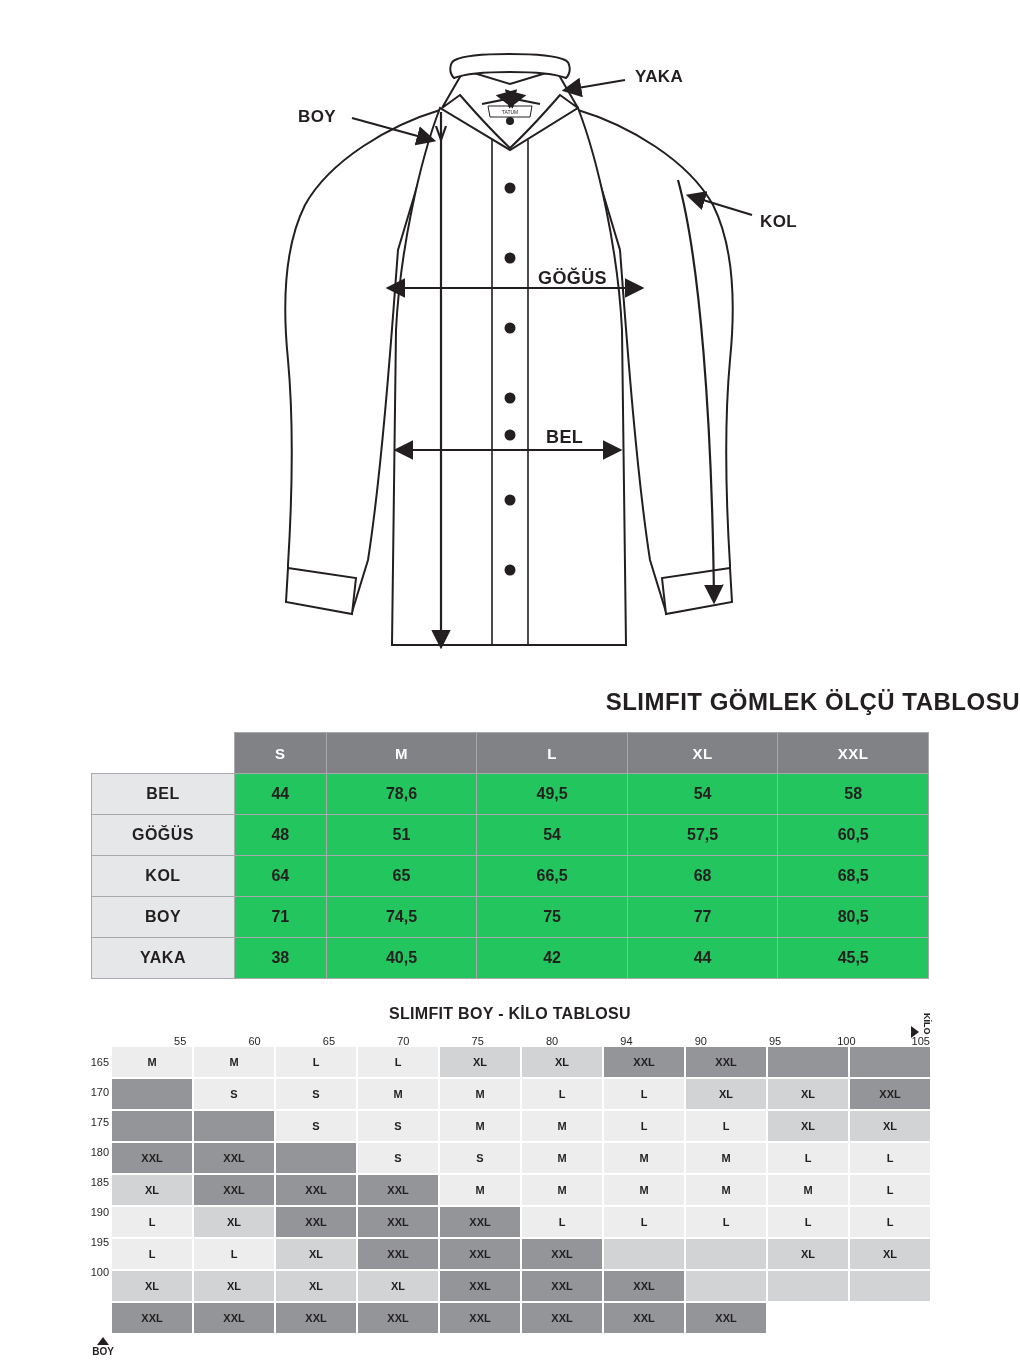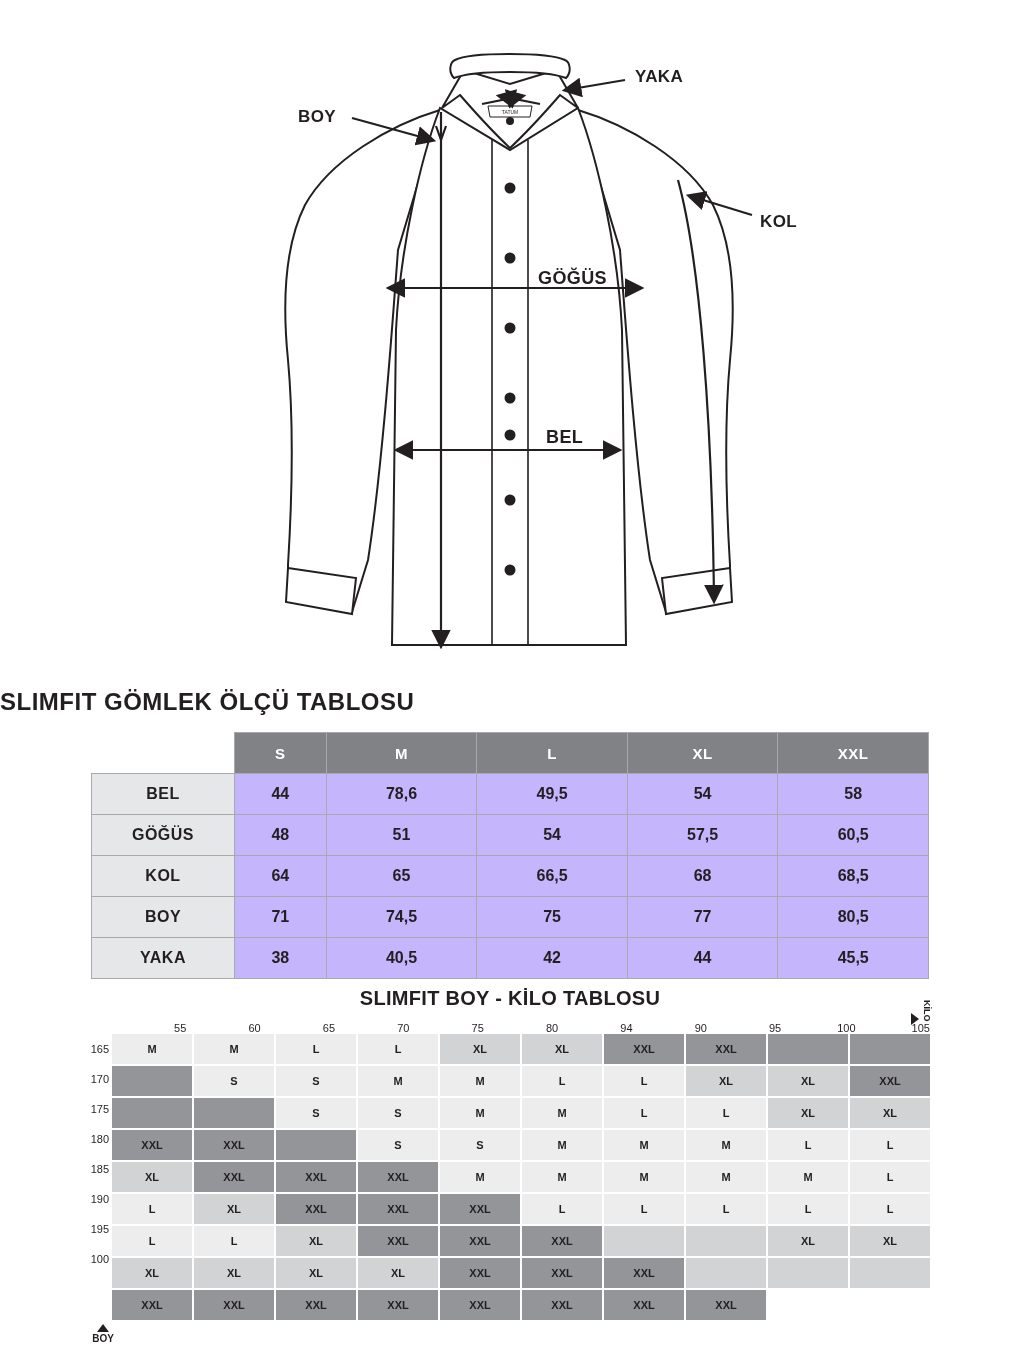--- a/index.html
+++ b/index.html
@@ -9,31 +9,31 @@
   .illustration{position:relative;width:1020px;height:680px;}
   .illustration svg{position:absolute;left:0;top:0;}
   .ilabel{position:absolute;font-weight:bold;font-size:17px;letter-spacing:.4px;color:#231f20;}
   .lbl-yaka{left:635px;top:67px;}
   .lbl-boy{left:298px;top:107px;}
   .lbl-kol{left:760px;top:212px;}
   .lbl-gogus{left:538px;top:268px;font-size:18px;}
   .lbl-bel{left:546px;top:427px;font-size:18px;}
 
   
-  .sec-title{text-align:left;font-weight:bold;font-size:24px;letter-spacing:.5px;margin:8px 0 16px;}
+  .sec-title{text-align:right;font-weight:bold;font-size:24px;letter-spacing:.5px;margin:8px 0 16px;}
   .table-wrap{width:838px;margin:0 auto;}
   table.sizes{border-collapse:collapse;width:100%;}
   table.sizes th,table.sizes td{border:1px solid #a7a9ac;height:38px;text-align:center;font-size:16px;font-weight:bold;}
   table.sizes thead th{background:#808285;color:#ffffff;font-size:15px;letter-spacing:.5px;}
   table.sizes thead th.corner{background:#ffffff;border:none;}
   table.sizes tbody td.rowhead{background:#e6e7e8;width:140px;letter-spacing:.5px;}
-  table.sizes tbody td{background:#c4b5fd;}
+  table.sizes tbody td{background:#22c55e;}
 
   
-  .matrix-title{text-align:center;font-weight:bold;font-size:20px;letter-spacing:.3px;margin:8px 0 12px;}
+  .matrix-title{text-align:center;font-weight:bold;font-size:16px;letter-spacing:.3px;margin:26px 0 12px;}
   .matrix-outer{width:840px;margin:0 auto;position:relative;}
   .wt-axis{display:flex;margin-left:22px;}
   .wt-axis .wt{width:calc((840px - 22px)/10);text-align:right;font-size:11px;color:#231f20;padding-left:2px;}
   .matrix-body{display:flex;}
   .ht-axis{width:22px;}
   .ht-axis div{height:30px;font-size:11px;text-align:right;padding-right:3px;line-height:30px;}
   .grid{flex:1;display:grid;grid-template-columns:repeat(10,1fr);grid-auto-rows:30px;gap:2px;}
   .cell{display:flex;align-items:center;justify-content:center;font-size:11px;font-weight:bold;color:#231f20;}
   .c-light{background:#ededee;}
   .c-mid{background:#d1d3d4;}

